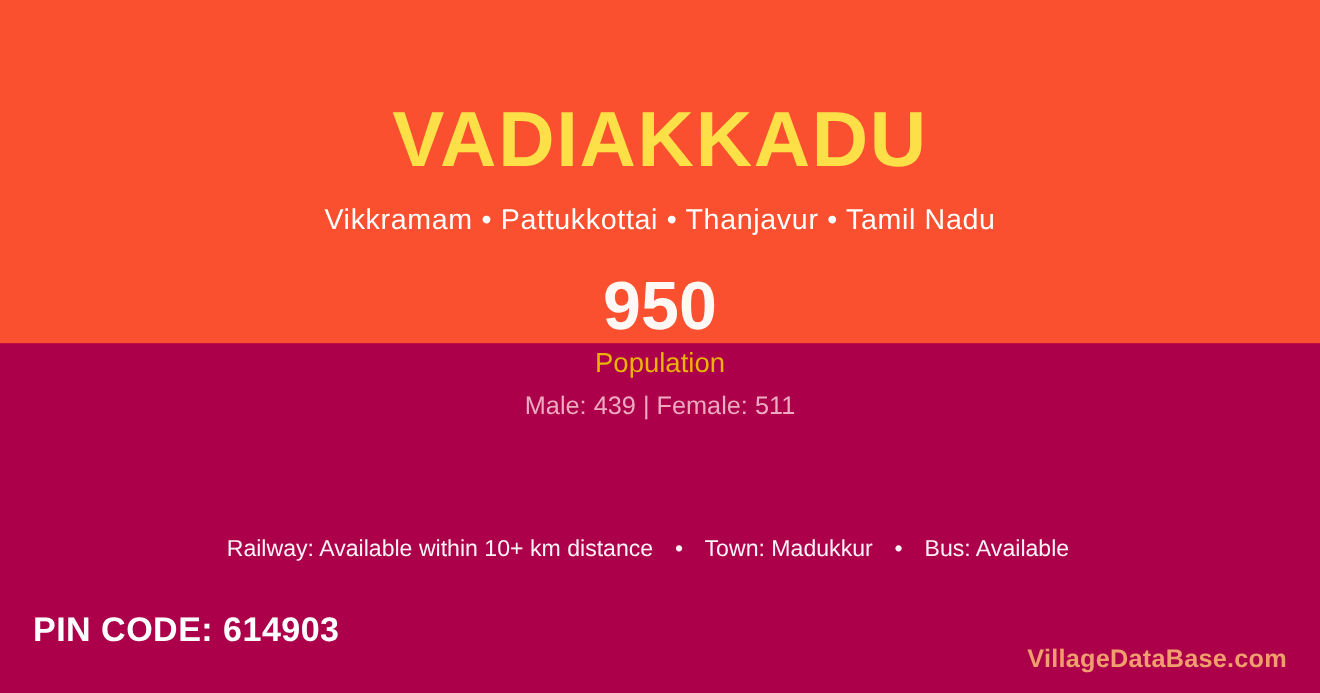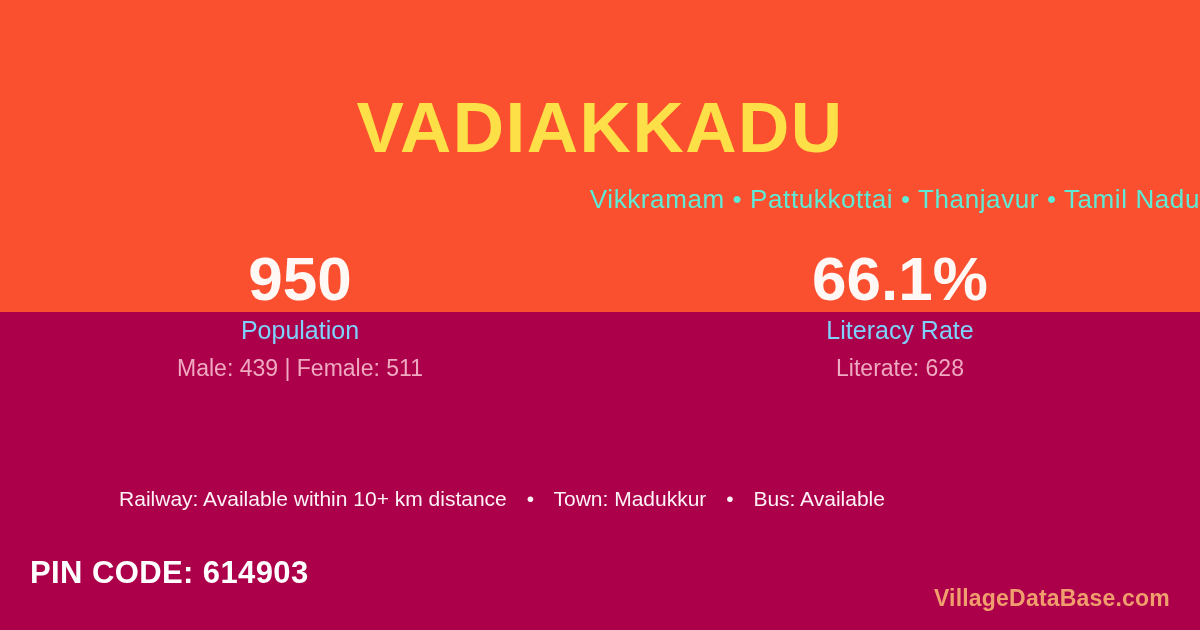--- a/index.html
+++ b/index.html
@@ -43,22 +43,22 @@
     letter-spacing: 1.5px;
     line-height: 80px;
     white-space: nowrap;
   }
 
   .village-subtitle {
     position: absolute;
     left: 0;
     top: 182px;
     width: 1200px;
-    text-align: right;
-    color: #5eead4;
+    text-align: center;
+    color: #ffffff;
     font-size: 26px;
     font-weight: normal;
     letter-spacing: 0.6px;
     line-height: 34px;
     white-space: nowrap;
   }
 
   
   .stats {
     position: absolute;
@@ -74,41 +74,41 @@
     text-align: center;
   }
   .stat-value {
     color: #FFF8F5;
     font-size: 62px;
     font-weight: bold;
     line-height: 66px;
     letter-spacing: 0px;
   }
   .stat-label {
-    color: #7dd3fc;
+    color: #eab308;
     font-size: 25px;
     font-weight: normal;
     line-height: 32px;
     margin-top: 2px;
   }
   .stat-sub {
     color: #EFA9C1;
     font-size: 23px;
     font-weight: normal;
     line-height: 24px;
     margin-top: 10px;
   }
 
   
   .amenities {
     position: absolute;
-    left: 16px;
+    left: 0;
     top: 484px;
     width: 972px;
-    text-align: center;
+    text-align: right;
     color: #FDF2F6;
     font-size: 21px;
     line-height: 30px;
     white-space: nowrap;
   }
   .amenity-sep {
     display: inline-block;
     padding: 0 14px;
     color: #FDF2F6;
   }
@@ -149,25 +149,20 @@
 
   <div class="stats">
 
     <div class="stat">
       <div class="stat-value">950</div>
       <div class="stat-label">Population</div>
       <div class="stat-sub">Male: 439 | Female: 511</div>
     </div>
 
 
-    <div class="stat">
-      <div class="stat-value">66.1%</div>
-      <div class="stat-label">Literacy Rate</div>
-      <div class="stat-sub">Literate: 628</div>
-    </div>
 
   </div>
 
   <div class="amenities">
     <span>Railway: Available within 10+ km distance</span>
     <span class="amenity-sep">•</span>
     <span>Town: Madukkur</span>
     <span class="amenity-sep">•</span>
     <span>Bus: Available</span>
   </div>

